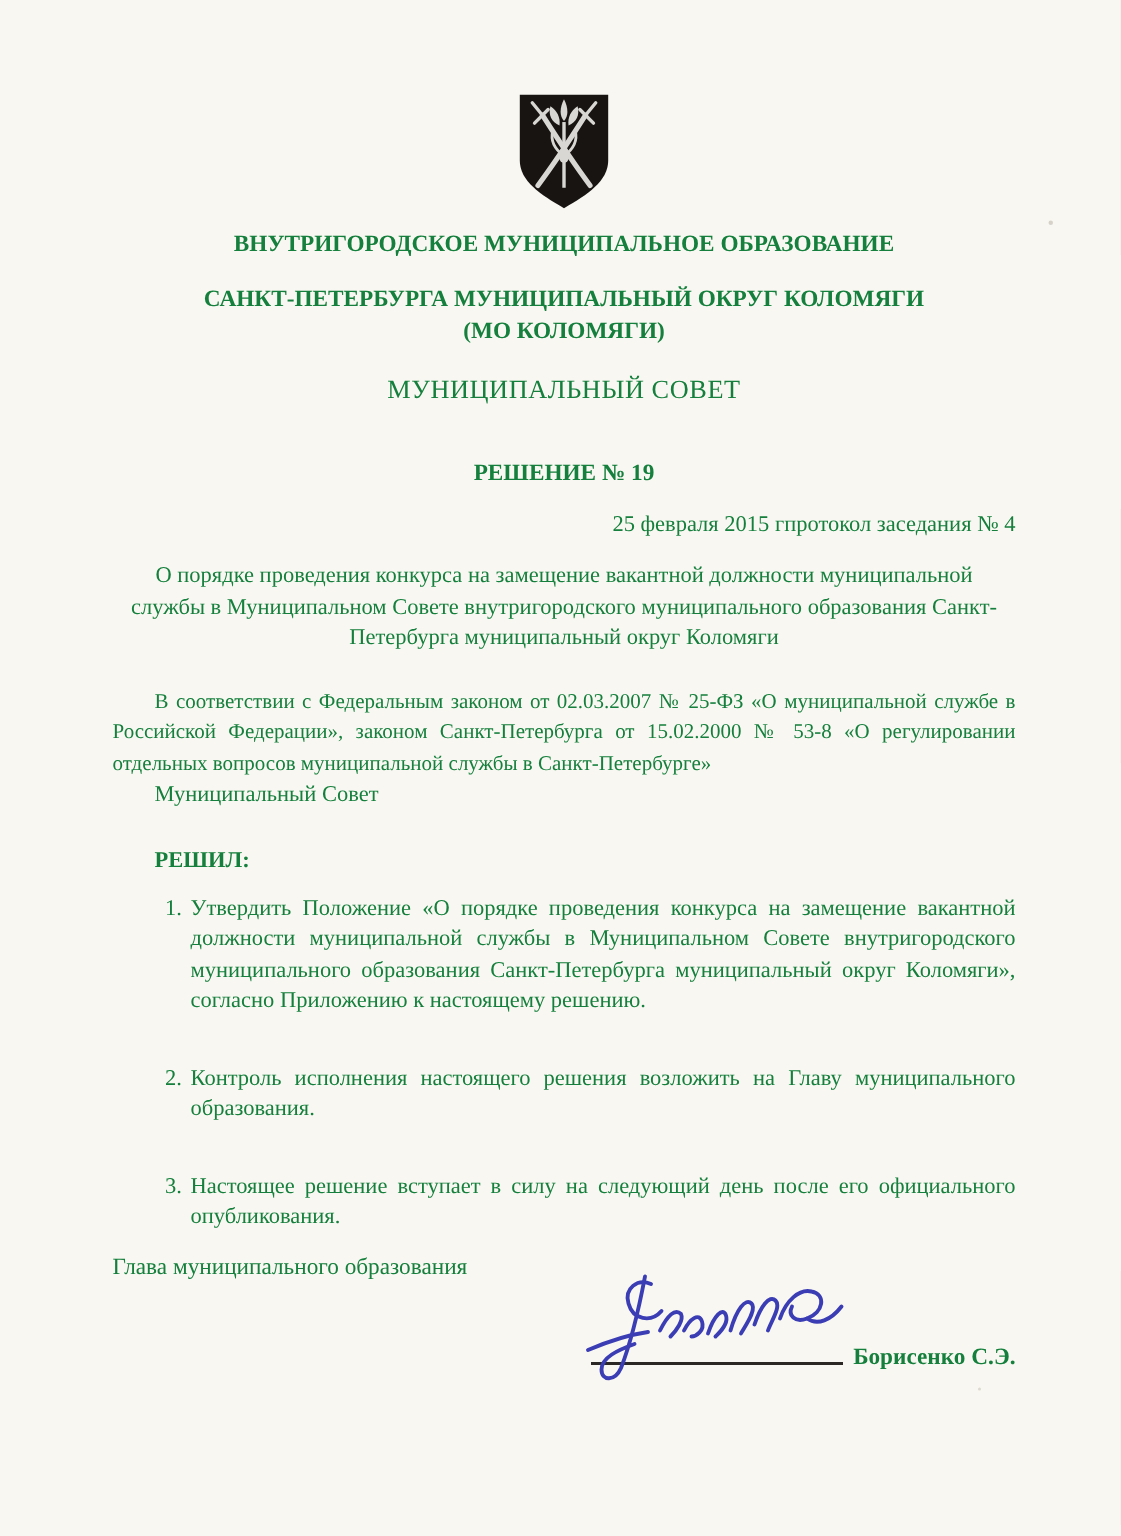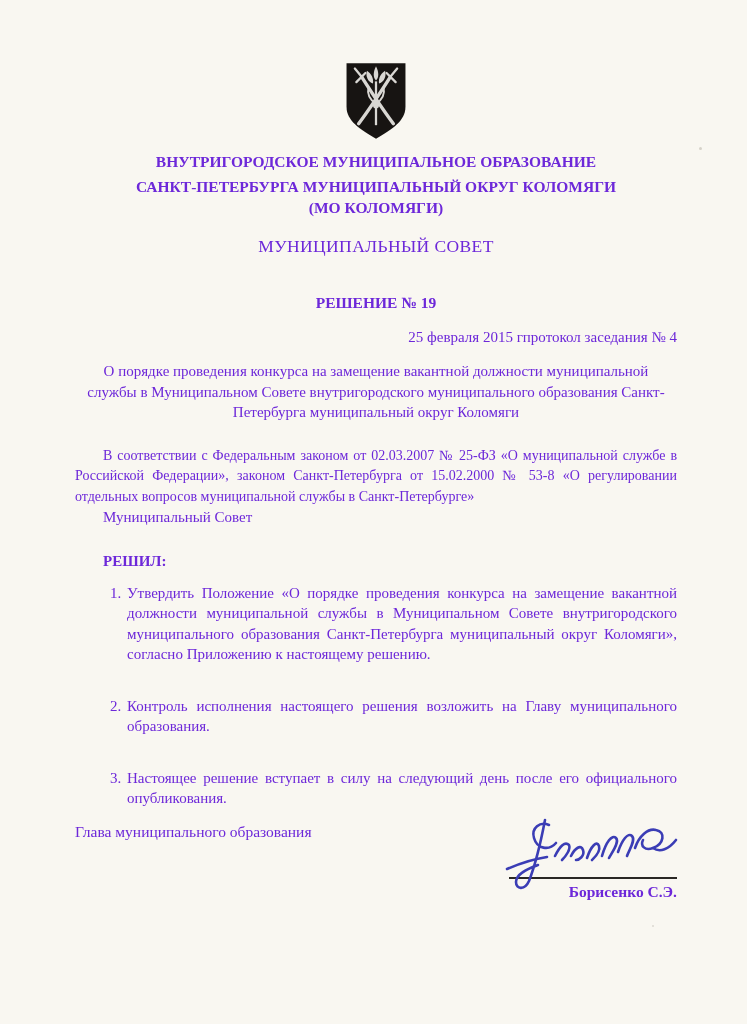--- a/index.html
+++ b/index.html
@@ -3,21 +3,21 @@
 <meta charset="utf-8">
 <style>
   html,body { margin:0; padding:0; }
   body { background:#e9e7e2; }
   .page {
     position:relative;
     width:747px; height:1024px;
     margin:0 auto;
     background:#f9f7f1;
     font-family:"Liberation Serif", serif;
-    color:#6d28d9;
+    color:#15803d;
     overflow:hidden;
   }
   .content {
     position:absolute;
     left:75px; right:70px; top:0;
   }
   .emblem-wrap { text-align:center; padding-top:58px; }
   .emblem-wrap svg { display:inline-block; }
   .org-name {
     text-align:center; font-weight:bold;
@@ -57,21 +57,21 @@
     text-align:justify; line-height:20.5px;
     margin-bottom:31px;
     padding-left:2px;
   }
   ol.resolutions li:last-child { margin-bottom:0; }
   .head-of-mo {
     font-weight:normal; font-size:15.5px; margin-top:14px;
   }
   .signature-row {
     display:flex; align-items:flex-end; justify-content:flex-end;
-    margin-top:8px; height:52px;flex-direction:column;
+    margin-top:8px; height:52px;
   }
   .sig-line {
     position:relative; width:168px; height:0;
     border-bottom:2px solid #2a2724;
     margin-bottom:4px;
   }
   .sig-line svg {
     position:absolute; left:-6px; bottom:-16px; overflow:visible;
   }
   .sig-name {
@@ -103,21 +103,21 @@
         <path d="M45 10 C41 18 41 25 45 29 C49 25 49 18 45 10 Z" fill="#d9d7d3"></path>
         <path d="M33 16 C31 24 34 30 41 33 C42 26 39 20 33 16 Z" fill="#d9d7d3"></path>
         <path d="M57 16 C59 24 56 30 49 33 C48 26 51 20 57 16 Z" fill="#d9d7d3"></path>
         <path d="M45 60 C37 54 33 46 35 38" stroke="#d9d7d3" stroke-width="2.5" fill="none"></path>
         <path d="M45 60 C53 54 57 46 55 38" stroke="#d9d7d3" stroke-width="2.5" fill="none"></path>
         <circle cx="45" cy="62" r="4" fill="#d9d7d3"></circle>
       </svg>
     </div>
 
     <div class="org-name">ВНУТРИГОРОДСКОЕ МУНИЦИПАЛЬНОЕ ОБРАЗОВАНИЕ</div>
-    <div class="org-name" style="margin-top:4px">САНКТ-ПЕТЕРБУРГА МУНИЦИПАЛЬНЫЙ ОКРУГ КОЛОМЯГИ</div>
+    <div class="org-name" style="margin-top:16px">САНКТ-ПЕТЕРБУРГА МУНИЦИПАЛЬНЫЙ ОКРУГ КОЛОМЯГИ</div>
     <div class="org-name" style="margin-top:0">(МО КОЛОМЯГИ)</div>
 
     <div class="council">МУНИЦИПАЛЬНЫЙ СОВЕТ</div>
 
     <div class="decision-no">РЕШЕНИЕ № 19</div>
 
     <div class="date-row">
       <span>25 февраля 2015 г</span>
       <span>протокол заседания № 4</span>
     </div>

